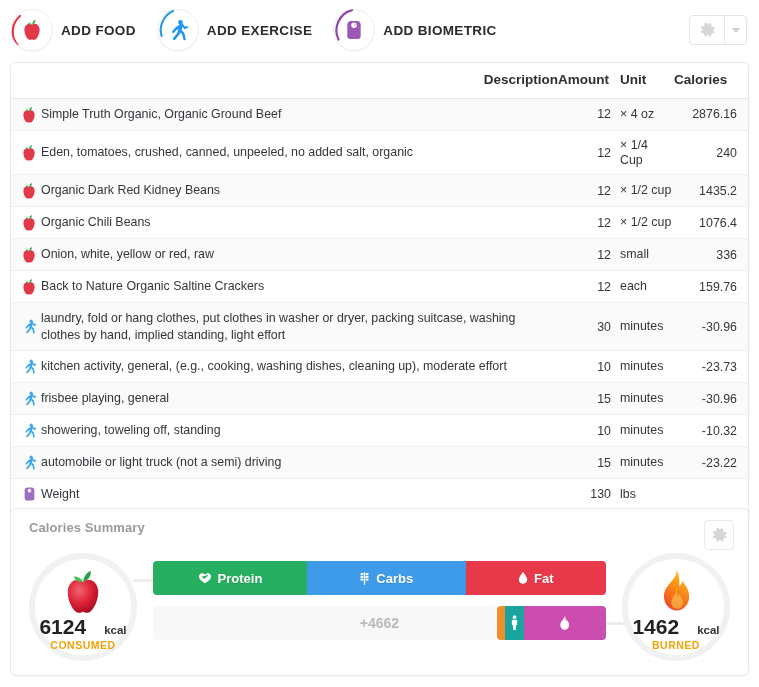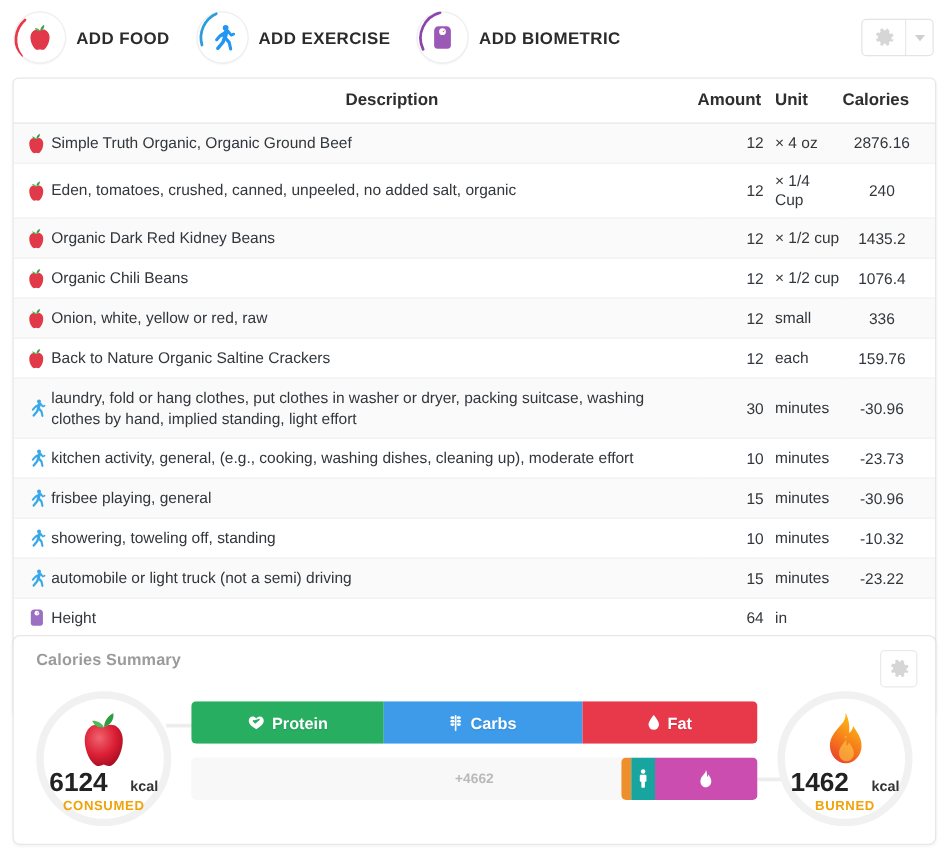--- a/index.html
+++ b/index.html
@@ -54,33 +54,33 @@
     background: #fff; border: 1px solid #e7e7e7; border-radius: 5px;
     box-shadow: 0 1px 2px rgba(0,0,0,0.04);
     overflow: hidden;
   }
   table.log { width: 100%; border-collapse: collapse; table-layout: fixed; }
   table.log th {
     font-size: 13.5px; font-weight: bold; color: #2e2e2e;
     padding: 9px 0 10px 0; border-bottom: 1px solid #e7e7e7;
     text-align: left; vertical-align: middle; background:#fff;
   }
-  table.log th.desc { text-align: center; padding-left: 28px; }
+  table.log th.desc { text-align: right; padding-left: 28px; }
   table.log td {
     font-size: 12.4px; color: #32373c; vertical-align: middle;
     padding: 7px 0; border-bottom: 1px solid #efefef;
   }
   table.log tbody tr:nth-child(odd) td { background: #fafafa; }
   table.log tbody tr:nth-child(even) td { background: #ffffff; }
   table.log tbody tr:last-child td { border-bottom: none; }
   .c-icon { width: 30px; text-align: center; padding-left: 6px !important; }
   .c-desc { padding-right: 12px; line-height: 1.33; }
   .c-amt  { width: 62px; text-align: right; padding-right: 9px !important; white-space: nowrap; }
   .c-unit { width: 54px; text-align: left; line-height: 1.18; }
-  .c-cal  { width: 74px; text-align: center; padding-right: 11px !important; white-space: nowrap; }
+  .c-cal  { width: 74px; text-align: right; padding-right: 11px !important; white-space: nowrap; }
 
   
   .ico { display:inline-block; vertical-align: middle; }
 
   
   .summary-card {
     position: absolute; left: 10px; top: 508px; width: 739px; height: 168px;
     background: #fff; border: 1px solid #e7e7e7; border-radius: 6px;
     box-shadow: 0 1px 2px rgba(0,0,0,0.04);
     text-align: center;
@@ -116,21 +116,21 @@
     display:flex; align-items:center; justify-content:center; gap:6px;
     color:#fff; font-size: 13px; font-weight: bold; cursor: pointer;
   }
   .macro-seg span.lbl { text-shadow: 0 1px 1px rgba(0,0,0,0.13); }
 
   .burn-track {
     position: relative; margin-top: 11px; height: 34px;
     background: #f8f8f8; border-radius: 4px;
     display:flex; align-items:center; justify-content:center;
   }
-  .burn-delta { font-size: 11px; font-weight: bold; color: #b9b9b9; }
+  .burn-delta { font-size: 14px; font-weight: bold; color: #b9b9b9; }
   .burn-fill {
     position: absolute; right: 0; top: 0; height: 34px; display: flex;
     border-radius: 4px; overflow: hidden;
   }
   .burn-seg { display:flex; align-items:center; justify-content:center; }
 
   svg { display:block; }
 </style>
 </head>
 <body>
@@ -314,31 +314,20 @@
           </tr>
           <tr>
             <td class="c-icon"><svg class="ico" width="15" height="17" viewBox="0 0 22 24">
                 <circle cx="13.5" cy="4.2" r="2.3" fill="#3ba9e8"></circle>
                 <path d="M11.6 7.6c-.8.3-2.7 1.3-3.6 2.4L5.4 13c-.5.6-.4 1.4.2 1.8.5.4 1.3.3 1.7-.3l2.2-2.6 1.9-.8-1.3 4.1-3.9 4.7c-.5.6-.4 1.5.2 1.9.6.4 1.4.3 1.9-.3l4.1-4.9c.2-.3.4-.6.5-.9l.4-1.3 2 2.3 1 4.6c.2.7.8 1.1 1.5 1 .7-.2 1.1-.9.9-1.6l-1.1-5c-.1-.4-.3-.8-.6-1.1l-2.4-2.7.9-3.1 1.6 2c.3.4.9.5 1.3.3l2.1-1c.5-.3.7-.9.5-1.4-.3-.5-.9-.7-1.4-.5l-1.3.6-1.9-2.4c-.8-1-2-1.4-3.2-1.1z" fill="#3ba9e8"></path>
               </svg></td>
             <td class="c-desc">automobile or light truck (not a semi) driving</td>
             <td class="c-amt">15</td>
             <td class="c-unit">minutes</td>
             <td class="c-cal">-23.22</td>
-          </tr>
-          <tr>
-            <td class="c-icon"><svg class="ico" width="13" height="16" viewBox="0 0 18 22">
-                <path d="M2.3 5.5C2.3 3.6 3.9 2 5.9 2h6.2c2 0 3.6 1.6 3.6 3.5v11.8c0 1.5-1.2 2.7-2.7 2.7H5c-1.5 0-2.7-1.2-2.7-2.7z" fill="#9b6fc4"></path>
-                <circle cx="9" cy="6.2" r="2.6" fill="#fff"></circle>
-                <path d="M9 6.2 l2.1-1.8 -1.3 2.2z" fill="#e8394a"></path>
-              </svg></td>
-            <td class="c-desc">Height</td>
-            <td class="c-amt">64</td>
-            <td class="c-unit">in</td>
-            <td class="c-cal"></td>
           </tr>
           <tr>
             <td class="c-icon"><svg class="ico" width="13" height="16" viewBox="0 0 18 22">
                 <path d="M2.3 5.5C2.3 3.6 3.9 2 5.9 2h6.2c2 0 3.6 1.6 3.6 3.5v11.8c0 1.5-1.2 2.7-2.7 2.7H5c-1.5 0-2.7-1.2-2.7-2.7z" fill="#9b6fc4"></path>
                 <circle cx="9" cy="6.2" r="2.6" fill="#fff"></circle>
                 <path d="M9 6.2 l2.1-1.8 -1.3 2.2z" fill="#e8394a"></path>
               </svg></td>
             <td class="c-desc">Weight</td>
             <td class="c-amt">130</td>
             <td class="c-unit">lbs</td>

